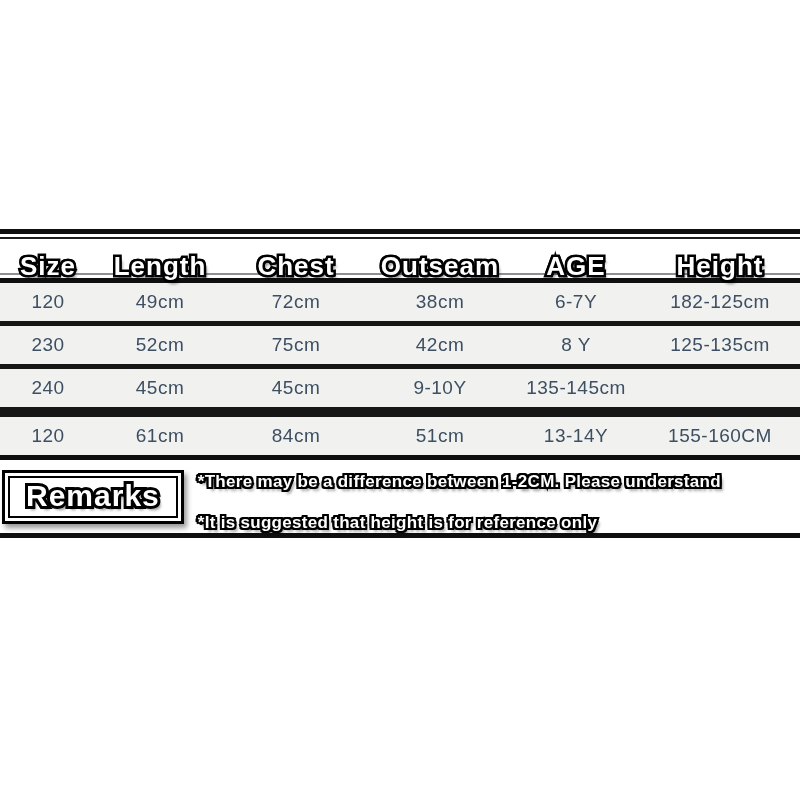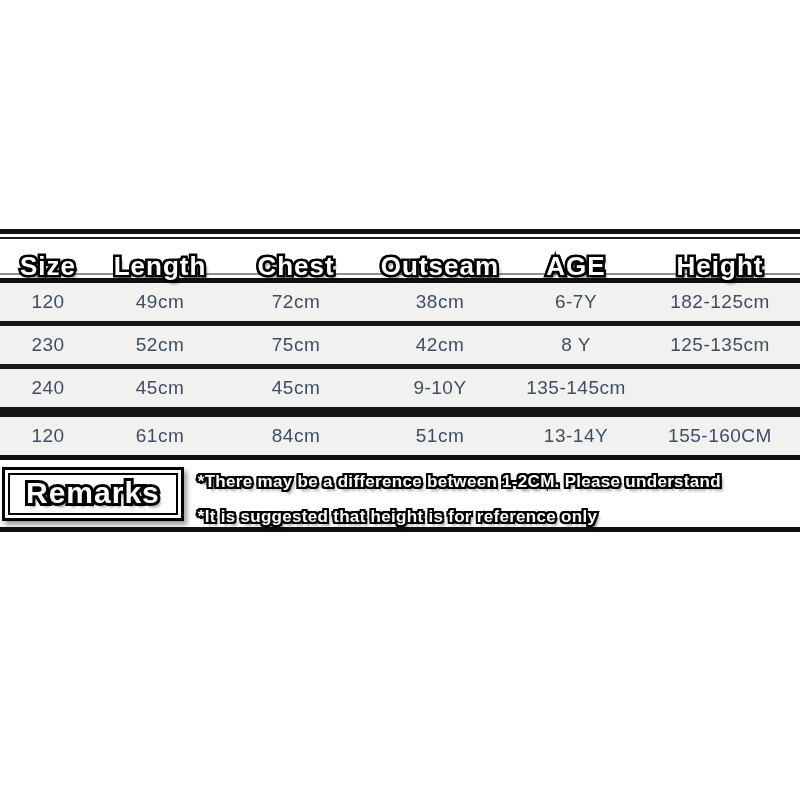--- a/index.html
+++ b/index.html
@@ -77,21 +77,21 @@
     flex: 0 0 auto;
   }
   .remarks-box-inner {
     border: 2px solid #000000;
     padding: 1px 16px 3px 16px;
   }
   .remarks-label { font-size: 30px; -webkit-text-stroke: 6px #000000; }
   .notes {
     display: flex;
     flex-direction: column;
-    gap: 3px;
+    gap: 9px;
     margin-left: 14px;
   }
   .note { font-size: 17px; -webkit-text-stroke: 4px #000000; letter-spacing: 0.3px; }
 </style>
 </head>
 <body>
 
 <div class="canvas">
   <div class="spacer-top"></div>
 

